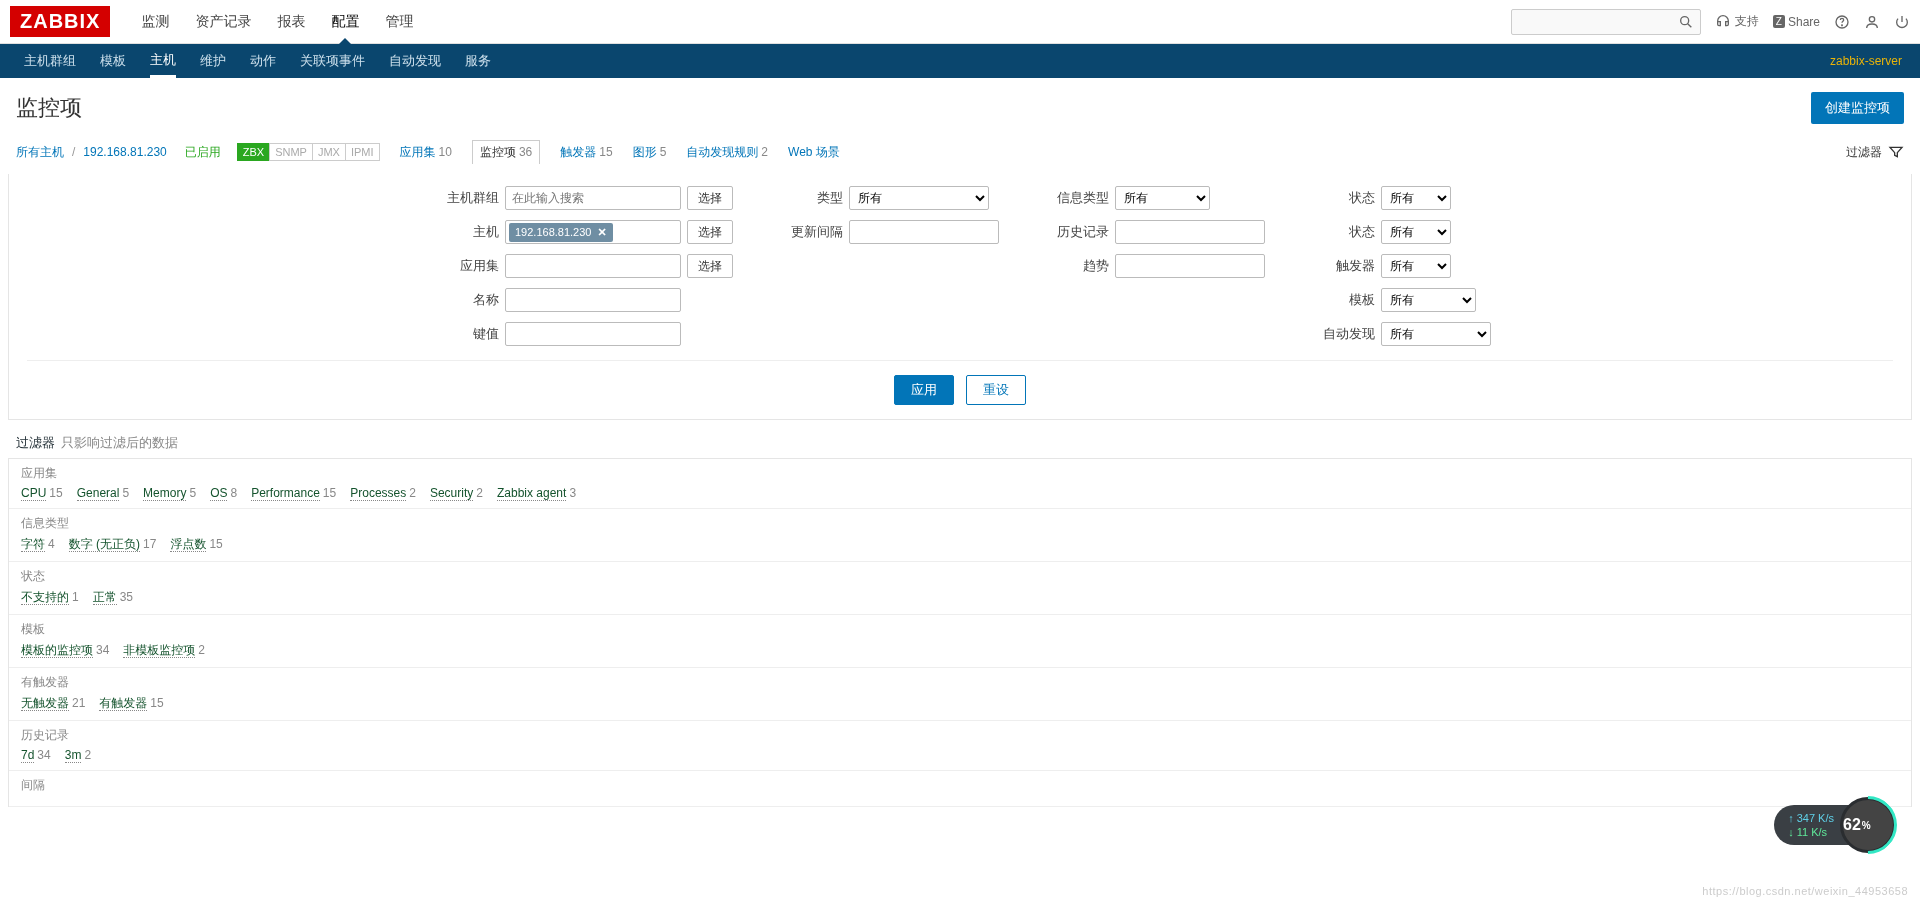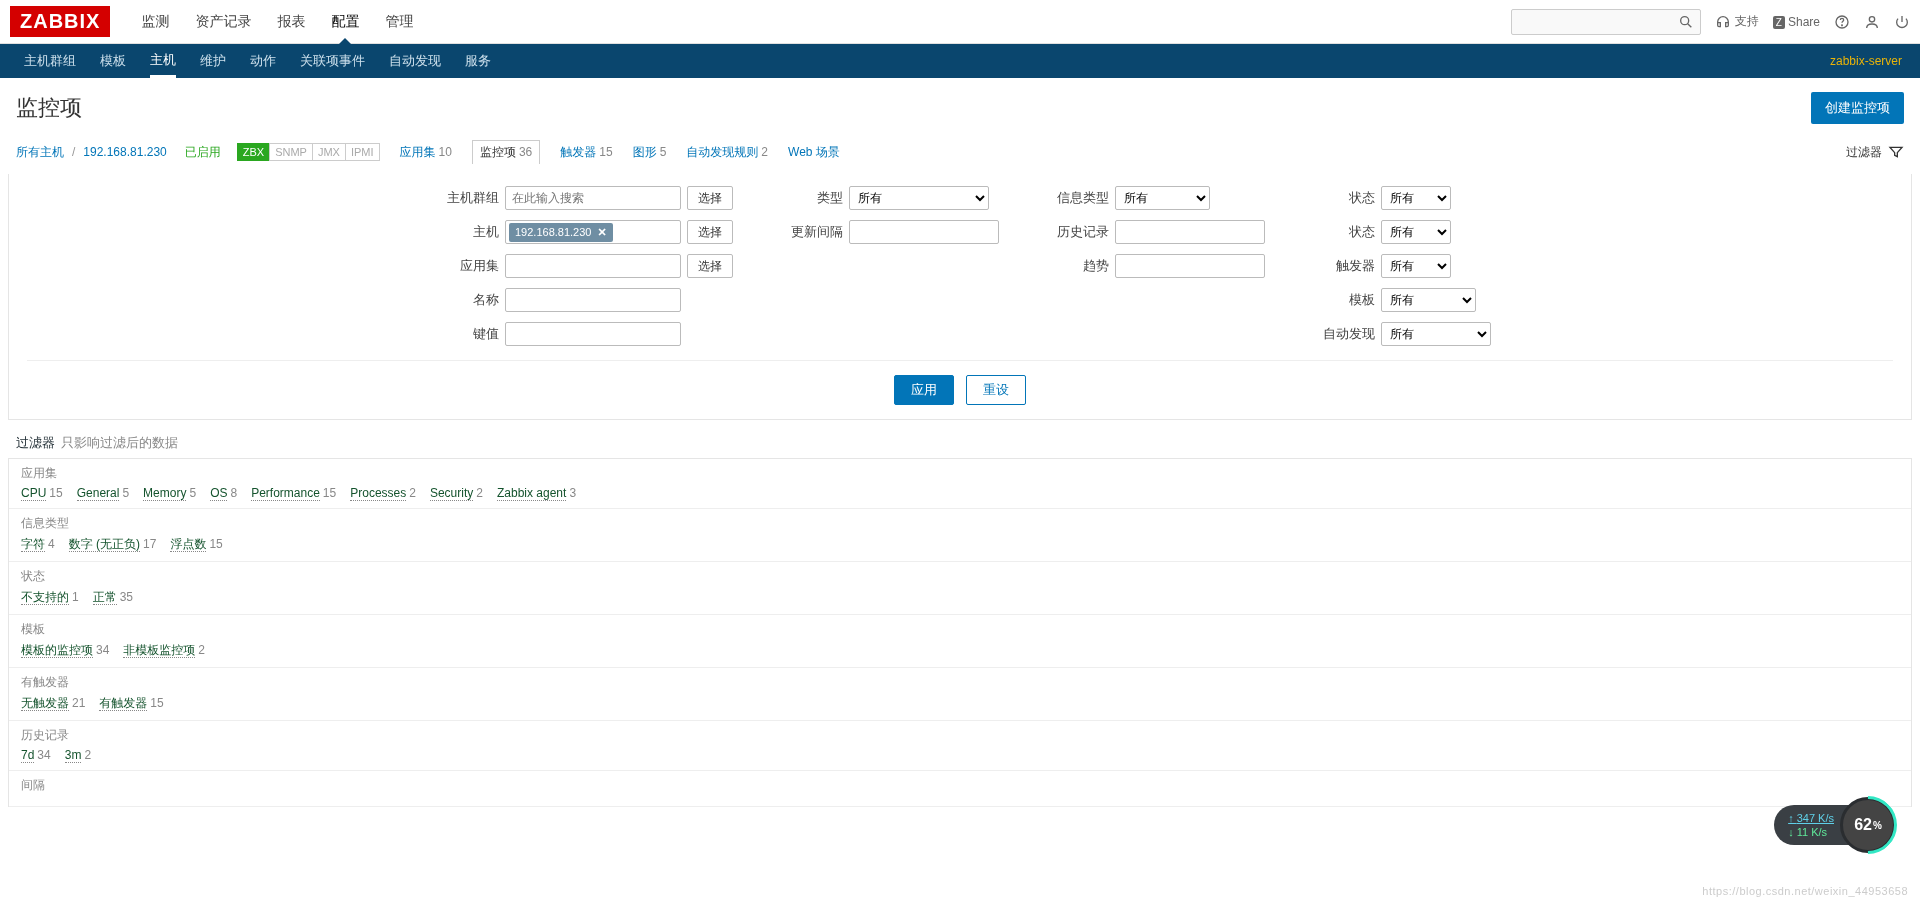--- a/index.html
+++ b/index.html
@@ -8,21 +8,21 @@
 
 .topnav { display:flex; align-items:center; height:44px; background:#fff; border-bottom:1px solid #e0e0e0; padding:7px 10px; position:relative; }
 .logo { background:#d40000; color:#fff; font-weight:bold; font-size:20px; padding:4px 10px; letter-spacing:1px; margin-right:18px; font-family:Arial; }
 .topnav .mitem { margin:0 13px; color:#444; cursor:pointer; font-size:14px; }
 .topnav .mitem.active { color:#000; position:relative; }
 .topnav .mitem.active::after { content:""; position:absolute; left:50%; bottom:-14px; transform:translateX(-50%); width:0; height:0; border-left:7px solid transparent; border-right:7px solid transparent; border-bottom:7px solid #0a466e; }
 .topright { margin-left:auto; display:flex; align-items:center; gap:14px; color:#666; }
 .searchbox { display:flex; align-items:center; border:1px solid #ccc; border-radius:2px; background:#f9f9f9; height:26px; width:190px; padding:0 6px; }
 .searchbox input { flex:1; border:none; outline:none; background:transparent; font-size:12px; }
 .icon-g { width:16px; height:16px; display:inline-block; color:#666; }
-.tr-item { display:flex; align-items:flex-end; cursor:pointer; font-size:12px; }
+.tr-item { display:flex; align-items:flex-start; cursor:pointer; font-size:12px; }
 
 
 .subnav { display:flex; align-items:center; height:34px; background:#0a466e; padding:0 12px; color:#b8cfdf; font-size:13px; }
 .subnav .sitem { margin:0 12px; cursor:pointer; color:#cde0ec; }
 .subnav .sitem.active { color:#fff; border-bottom:3px solid #fff; padding-bottom:6px; margin-top:6px; }
 .subnav .server { margin-left:auto; color:#eab308; font-size:12px; padding-right:6px; }
 
 
 .pagehead { display:flex; align-items:center; padding:14px 16px 10px; }
 .pagehead h1 { font-size:22px; font-weight:normal; color:#333; }
@@ -67,22 +67,22 @@
 .sfsec { padding:6px 12px 8px; border-bottom:1px solid #eee; }
 .sflabel { color:#888; font-size:12px; margin-bottom:4px; }
 .sfitems { font-size:12px; }
 .sfitems .it { margin-right:14px; }
 .sfitems .it a { color:#14532d; border-bottom:1px dotted #888; text-decoration:none; }
 .sfitems .it .n { color:#888; margin-left:3px; }
 
 
 .overlay { position:fixed; right:24px; bottom:50px; display:flex; align-items:center; }
 .netbox { background:#3a3f44; color:#cfe; border-radius:24px 0 0 24px; padding:6px 28px 6px 14px; font-size:11px; margin-right:-22px; line-height:14px; }
-.netbox .up{ color:#5fd0e8;text-decoration:underline; } .netbox .dn{ color:#5fe89a; }
-.gauge { width:56px; height:56px; border-radius:50%; background:#444; display:flex; align-items:center; justify-content:center; position:relative; color:#fff; font-size:16px; font-weight:bold; border:3px solid #2a2d30; }
+.netbox .up{ color:#5fd0e8; } .netbox .dn{ color:#5fe89a; }
+.gauge { width:56px; height:56px; border-radius:50%; background:#444; display:flex; align-items:center; position:relative; color:#fff; font-size:16px; font-weight:bold; border:3px solid #2a2d30; }
 .gauge::before{ content:""; position:absolute; inset:-4px; border-radius:50%; border:3px solid transparent; border-top-color:#32e7c4; border-right-color:#32e7c4; transform:rotate(45deg);}
 .gauge small{font-size:10px; margin-left:1px;}
 .watermark{ position:fixed; right:12px; bottom:6px; color:#ccc; font-size:11px; letter-spacing:.5px; }
 </style>
 </head>
 <body>
 
 <div class="topnav">
   <div class="logo">ZABBIX</div>
   <span class="mitem">监测</span>

